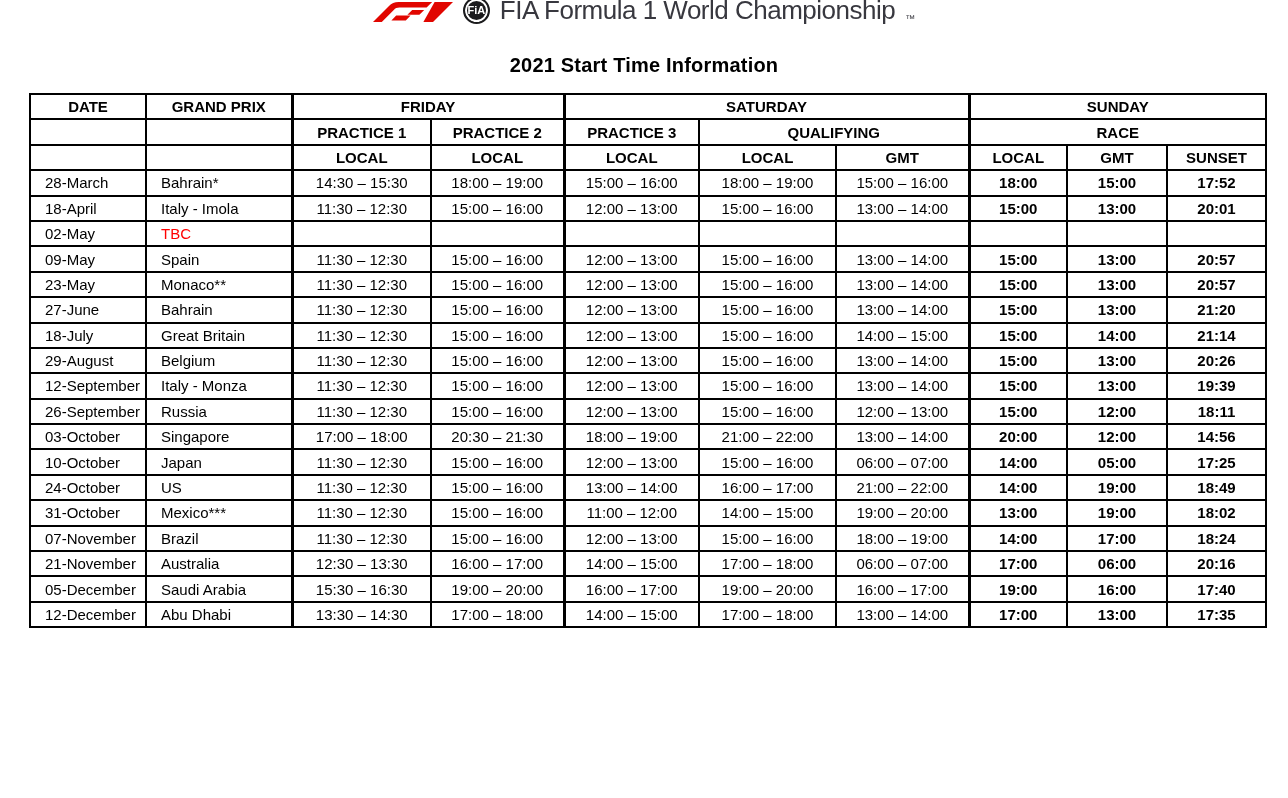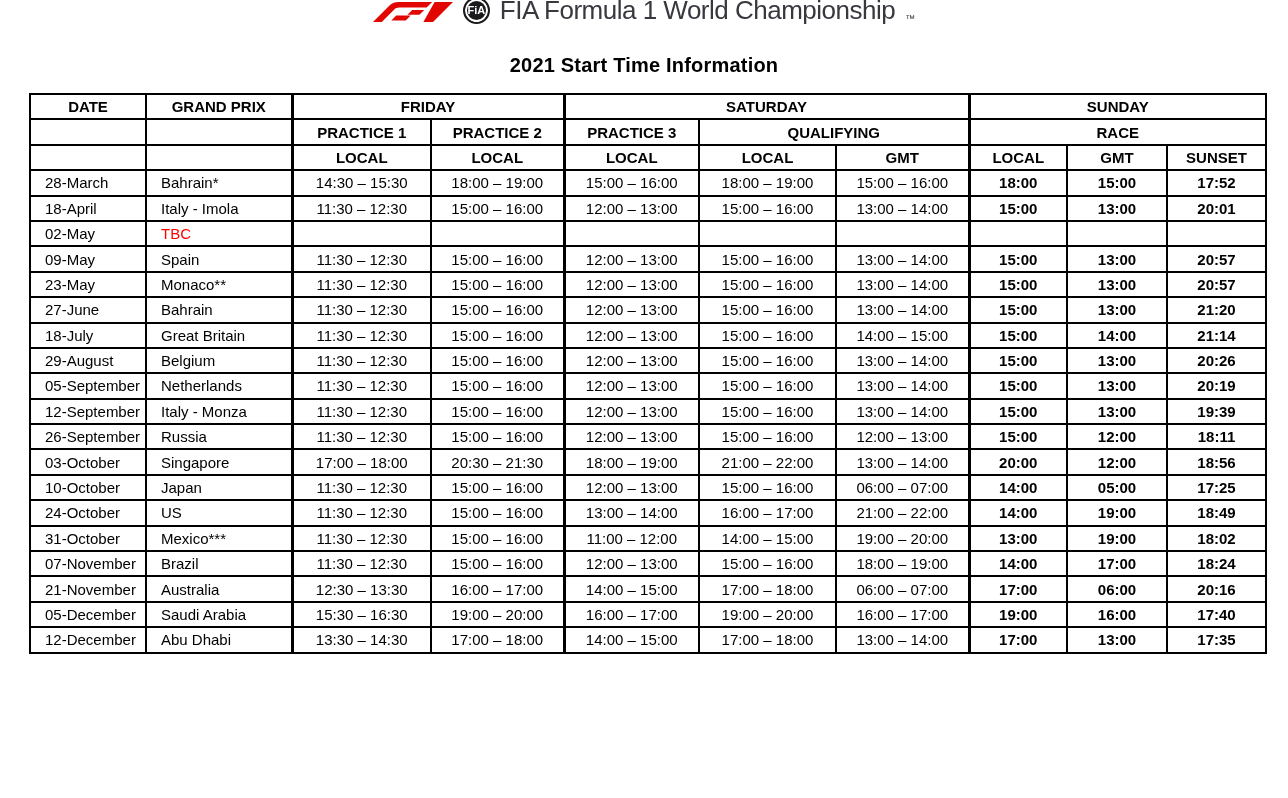--- a/index.html
+++ b/index.html
@@ -210,32 +210,20 @@
           <td class="grp">11:30 – 12:30</td>
           <td>15:00 – 16:00</td>
           <td class="grp">12:00 – 13:00</td>
           <td>15:00 – 16:00</td>
           <td>13:00 – 14:00</td>
           <td class="grp bold">15:00</td>
           <td class="bold">13:00</td>
           <td class="bold">20:26</td>
         </tr>
         <tr>
-          <td class="left">05-September</td>
-          <td class="left">Netherlands</td>
-          <td class="grp">11:30 – 12:30</td>
-          <td>15:00 – 16:00</td>
-          <td class="grp">12:00 – 13:00</td>
-          <td>15:00 – 16:00</td>
-          <td>13:00 – 14:00</td>
-          <td class="grp bold">15:00</td>
-          <td class="bold">13:00</td>
-          <td class="bold">20:19</td>
-        </tr>
-        <tr>
           <td class="left">12-September</td>
           <td class="left">Italy - Monza</td>
           <td class="grp">11:30 – 12:30</td>
           <td>15:00 – 16:00</td>
           <td class="grp">12:00 – 13:00</td>
           <td>15:00 – 16:00</td>
           <td>13:00 – 14:00</td>
           <td class="grp bold">15:00</td>
           <td class="bold">13:00</td>
           <td class="bold">19:39</td>
@@ -255,21 +243,21 @@
         <tr>
           <td class="left">03-October</td>
           <td class="left">Singapore</td>
           <td class="grp">17:00 – 18:00</td>
           <td>20:30 – 21:30</td>
           <td class="grp">18:00 – 19:00</td>
           <td>21:00 – 22:00</td>
           <td>13:00 – 14:00</td>
           <td class="grp bold">20:00</td>
           <td class="bold">12:00</td>
-          <td class="bold">18:56</td>
+          <td class="bold">14:56</td>
         </tr>
         <tr>
           <td class="left">10-October</td>
           <td class="left">Japan</td>
           <td class="grp">11:30 – 12:30</td>
           <td>15:00 – 16:00</td>
           <td class="grp">12:00 – 13:00</td>
           <td>15:00 – 16:00</td>
           <td>06:00 – 07:00</td>
           <td class="grp bold">14:00</td>

